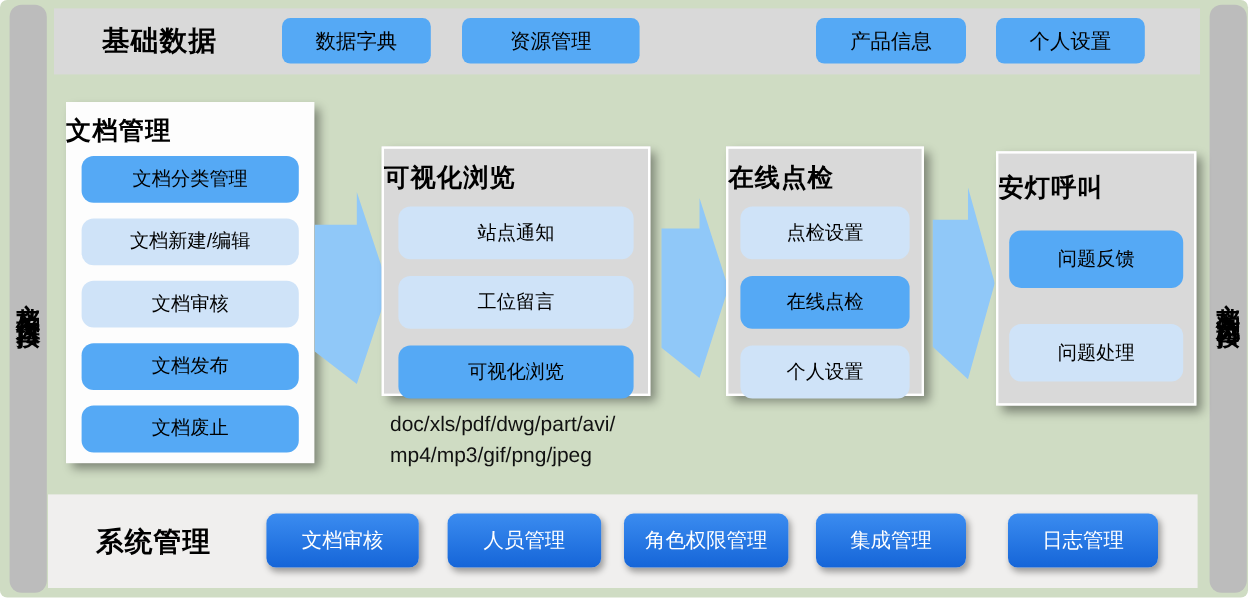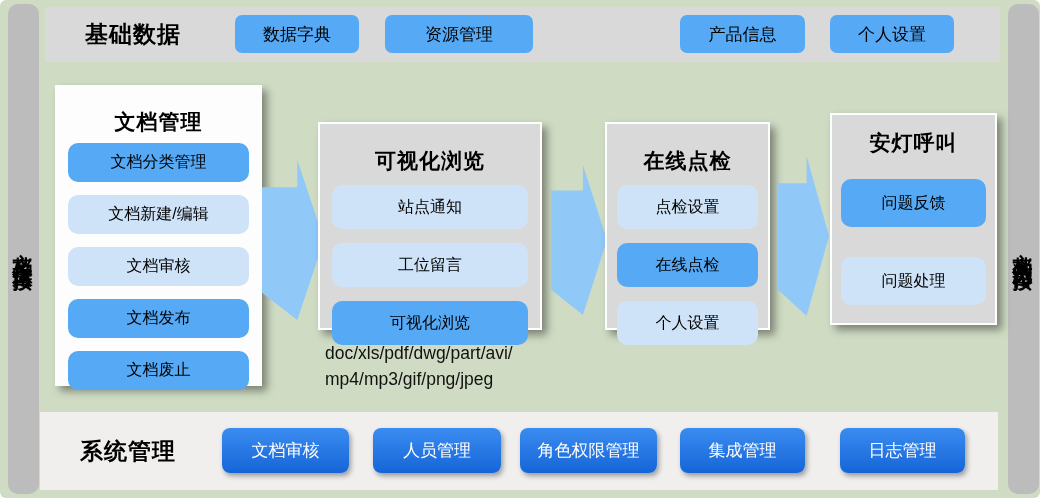--- a/index.html
+++ b/index.html
@@ -29,32 +29,32 @@
   .pill.p1{left:190px;width:124px;} .pill.p2{left:340px;width:148px;} .pill.p3{left:487px;width:123px;}
   .pill.p4{left:635px;width:125px;} .pill.p5{left:785px;width:124px;}
   .sysbtn{position:absolute;top:16px;height:45px;border-radius:8px;color:#fff;font-size:17px;
         background:linear-gradient(180deg,var(--dark-blue-top),var(--dark-blue-bottom));
         box-shadow:2px 3px 5px rgba(0,0,0,.35);display:flex;align-items:center;justify-content:center;cursor:pointer;}
   .sysbtn.s1{left:182px;width:127px;} .sysbtn.s2{left:333px;width:128px;} .sysbtn.s3{left:480px;width:137px;}
   .sysbtn.s4{left:640px;width:125px;} .sysbtn.s5{left:800px;width:125px;}
 
   
   .panel{position:absolute;box-sizing:border-box;box-shadow:5px 5px 8px rgba(0,0,0,.4);}
-  .panel h2{margin:23px 0 0;text-align:center;font-size:21px;font-weight:700;letter-spacing:1px;}
+  .panel h2{margin:10px 0 0;text-align:left;font-size:21px;font-weight:700;letter-spacing:1px;}
   .panel .items{display:flex;flex-direction:column;padding:7px 13px 0;gap:13px;}
   .item{border-radius:10px;display:flex;align-items:center;justify-content:center;font-size:16px;cursor:pointer;}
   .item.solid{background:var(--solid-blue);} .item.light{background:var(--light-blue);}
   .panel-doc{left:55px;top:85px;width:207px;height:301px;background:var(--panel-white);}
   .panel-doc .item{height:39px;}
   .panel-gray{background:var(--panel-gray);border:2px solid #fff;}
   .panel-visual{left:318px;top:122px;width:224px;height:208px;}
   .panel-visual .items{padding:10px 12px 0;gap:14px;} .panel-visual .item{height:44px;}
   .panel-inspect{left:605px;top:122px;width:165px;height:208px;}
   .panel-inspect .items{padding:10px 10px 12px;gap:14px;justify-content:space-between;} .panel-inspect .item{height:44px;}
-  .panel-andon{left:830px;top:113px;width:167px;height:212px;}
+  .panel-andon{left:830px;top:126px;width:167px;height:212px;}
   .panel-andon h2{margin-top:14px;}
   .panel-andon .items{padding:22px 9px 0;gap:30px;} .panel-andon .item{height:48px;}
 
   .note{position:absolute;left:325px;top:340px;font-size:17.5px;line-height:26px;color:#111;}
 
   .arrow{position:absolute;background:var(--arrow-blue);
          clip-path:polygon(0 17%,57% 17%,57% 0,100% 50%,57% 100%,0 83%);}
   .arrow.a1{left:262px;top:160px;width:62px;height:160px;}
   .arrow.a2{left:551px;top:165px;width:56px;height:150px;}
   .arrow.a3{left:777px;top:156px;width:52px;height:160px;}

